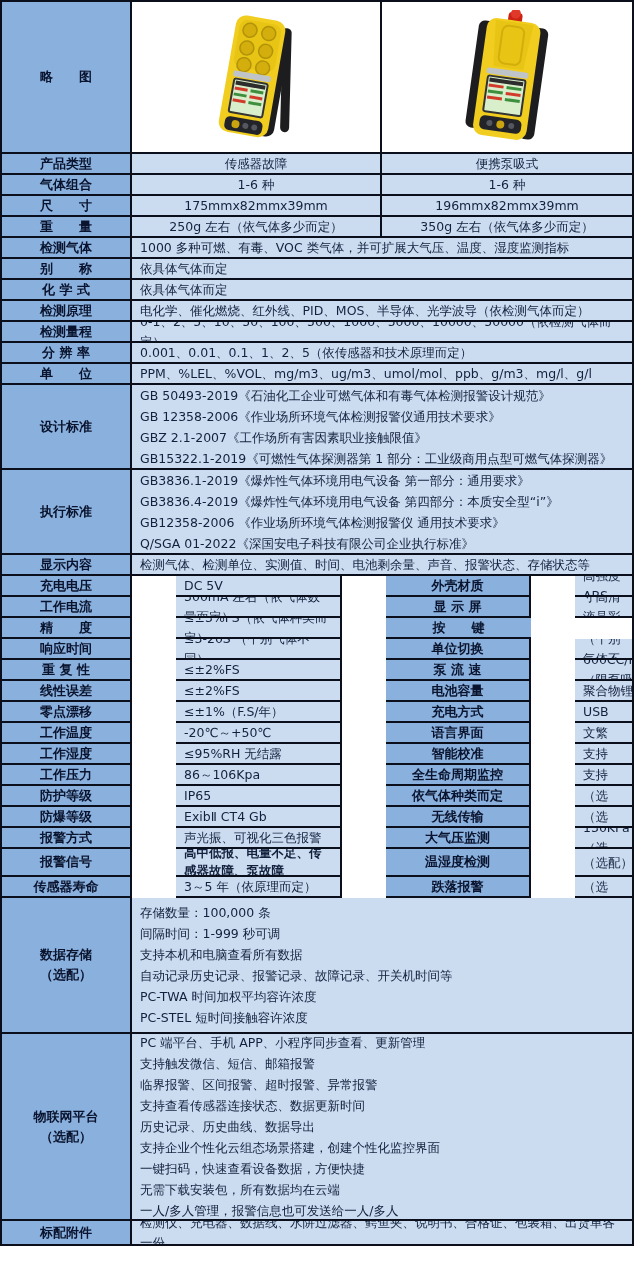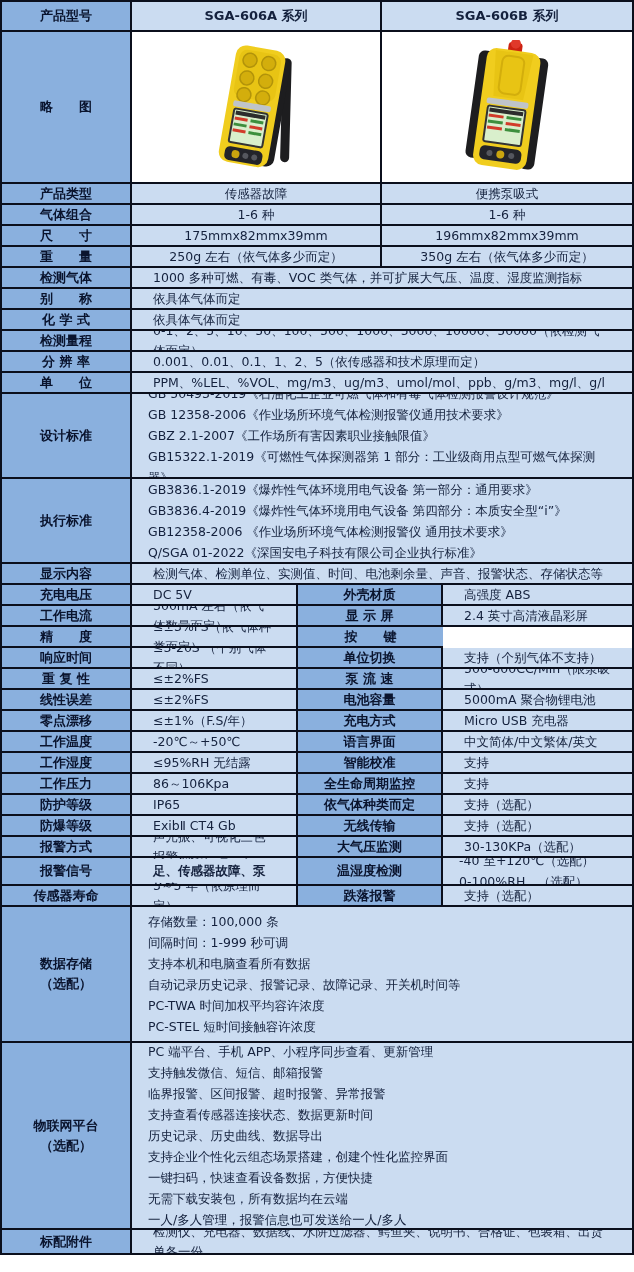--- a/index.html
+++ b/index.html
@@ -16,21 +16,21 @@
     color:var(--text);
     background:#fff;
   }
   .tbl{
     width:634px;
     border:2px solid var(--line);
   }
   .row{display:grid;}
   .cols3{grid-template-columns:130px 250px 1fr;}
   .cols2{grid-template-columns:130px 1fr;}
-  .cols4{grid-template-columns:130px 166px 145px 1fr;}
+  .cols4{grid-template-columns:130px 166px 145px 1fr;gap:44px;}
   .cell{
     border-right:2px solid var(--line);
     border-bottom:2px solid var(--line);
     display:flex;
     align-items:center;
     overflow:hidden;
     font-size:12.5px;
     line-height:20px;
     background:var(--value-bg);
   }
@@ -38,45 +38,40 @@
   .row.last .cell{border-bottom:none;}
   .label{
     background:var(--label-bg);
     color:var(--label-text);
     font-weight:bold;
     justify-content:center;
     text-align:center;
     font-size:13px;
     white-space:pre-line;
   }
-  .val{padding:0 21px;}
+  .val{padding:0 8px;}
   .center{justify-content:center;text-align:center;padding:0 4px;}
   .bold{font-weight:bold;font-size:13px;}
-  .multiline{white-space:pre-line;align-items:center;padding:4px 16px;line-height:21px;}
+  .multiline{white-space:pre-line;align-items:center;padding:4px 8px;line-height:21px;}
   .white{background:#fff;justify-content:center;}
   .h30{height:30px;}
   .h21{height:21px;}
   .h42{height:28px;}
   .h84{height:85px;}
   .h135{height:136px;}
   .h140{height:152px;}
   .h186{height:187px;}
   .h22{height:23px;}
   .sketch-img{display:flex;align-items:center;justify-content:center;width:100%;height:100%;}
 </style>
 </head>
 <body>
 
 <div class="tbl">
 
-  <div class="row cols3 h30">
-    <div class="cell label">产品型号</div>
-    <div class="cell center bold">SGA-606A 系列</div>
-    <div class="cell center bold">SGA-606B 系列</div>
-  </div>
 
   <div class="row cols3 h140">
     <div class="cell label">略　　图</div>
     <div class="cell white">
       <div class="sketch-img">
         <svg width="230" height="134" viewBox="0 0 230 134">
           <g transform="rotate(10 115 67)">
             <line x1="138" y1="18" x2="152" y2="112" stroke="#1d1d1f" stroke-width="9" stroke-linecap="round"></line>
             <rect x="120" y="14" width="22" height="110" rx="8" fill="#1d1d1f"></rect>
             <rect x="86" y="8" width="50" height="118" rx="10" fill="#f0cd1e"></rect>
@@ -163,20 +158,24 @@
   </div>
   <div class="row cols2 h21">
     <div class="cell label">别　　称</div>
     <div class="cell val">依具体气体而定</div>
   </div>
   <div class="row cols2 h21">
     <div class="cell label">化 学 式</div>
     <div class="cell val">依具体气体而定</div>
   </div>
   <div class="row cols2 h21">
+    <div class="cell label">检测原理</div>
+    <div class="cell val">电化学、催化燃烧、红外线、PID、MOS、半导体、光学波导（依检测气体而定）</div>
+  </div>
+  <div class="row cols2 h21">
     <div class="cell label">检测量程</div>
     <div class="cell val">0-1、2、5、10、50、100、500、1000、5000、10000、50000（依检测气体而定）</div>
   </div>
   <div class="row cols2 h21">
     <div class="cell label">分 辨 率</div>
     <div class="cell val">0.001、0.01、0.1、1、2、5（依传感器和技术原理而定）</div>
   </div>
   <div class="row cols2 h21">
     <div class="cell label">单　　位</div>
     <div class="cell val">PPM、%LEL、%VOL、mg/m3、ug/m3、umol/mol、ppb、g/m3、mg/l、g/l</div>

